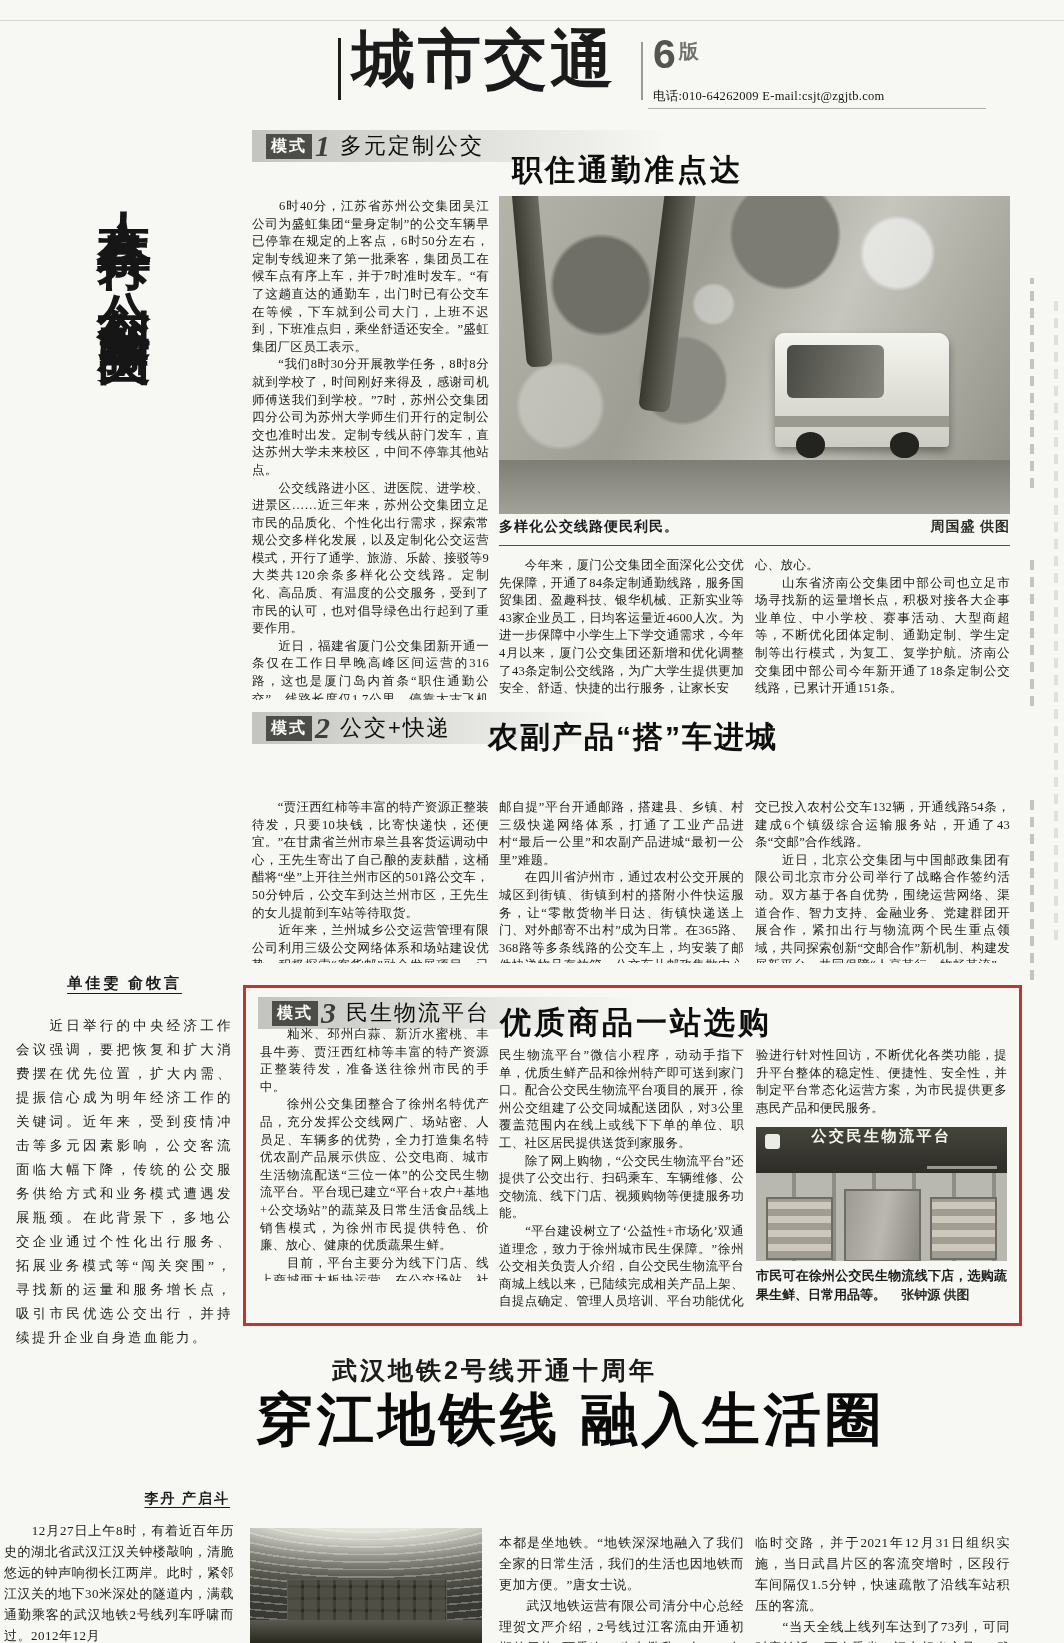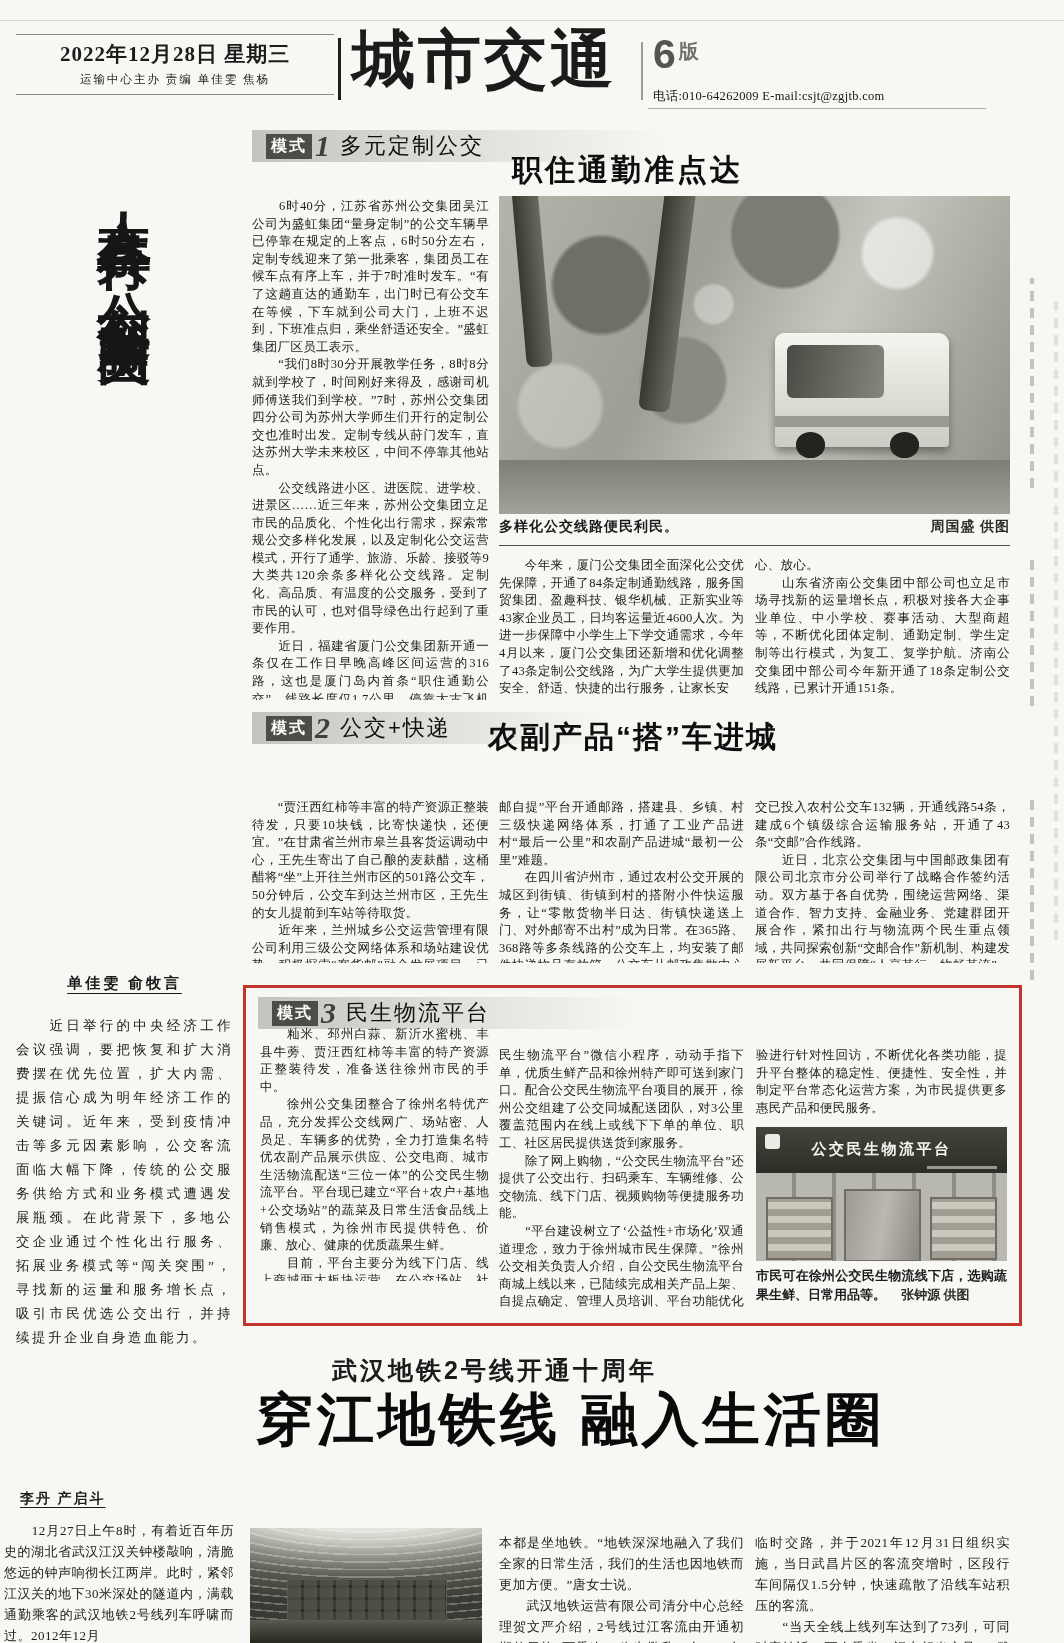--- a/index.html
+++ b/index.html
@@ -77,36 +77,36 @@
   #m2-col3{top:799px;height:164px;}
   
   #m3-frame{left:243px;top:985px;width:773px;height:335px;border:3px solid #c2342c;background:rgba(255,255,255,.0);}
   #m3-badge{left:258px;top:997px;width:420px;}
   #m3-headline{left:500px;top:1002px;font-size:31px;letter-spacing:3px;}
   #m3-col1{left:260px;width:229px;top:1026px;height:255px;}
   #m3-col2{top:1047px;height:261px;}
   #m3-col3t{left:756px;width:251px;top:1047px;height:77px;}
   #m3-photo{left:756px;top:1127px;width:251px;height:134px;overflow:hidden;background:#cfcec6;}
   #m3-sign{position:absolute;top:0;left:0;width:100%;height:34%;background:linear-gradient(#45443c,#2d2c26);
-     display:flex;align-items:center;justify-content:center;}
+     display:flex;align-items:flex-start;justify-content:center;}
   #m3-sign-text{color:#f6f6f0;font-weight:700;font-size:15px;letter-spacing:2.5px;font-family:"Liberation Sans",sans-serif;}
   #m3-sign-logo{position:absolute;left:9px;top:7px;width:15px;height:15px;background:#ecece6;border-radius:3px;}
   #m3-sign-sub{position:absolute;right:10px;bottom:4px;width:70px;height:3px;background:rgba(240,240,230,.55);}
   #m3-interior{position:absolute;top:34%;left:0;width:100%;height:66%;
      background:repeating-linear-gradient(90deg,#b9b8b0 0 36px,#8f8e86 36px 40px),linear-gradient(#c6c5bd,#a8a79f);}
   .shelf{position:absolute;border:2px solid #6e6c64;background:repeating-linear-gradient(0deg,#a19d93 0 7px,#ccc8bd 7px 14px);}
   #shelf-l{left:4%;top:52%;width:25%;height:44%;}
   #shelf-r{right:4%;top:52%;width:25%;height:44%;}
   #door-c{position:absolute;left:35%;top:46%;width:29%;height:52%;border:2px solid #6e6c64;
      background:linear-gradient(100deg,#9c9a92,#bab8b0 50%,#8a8880);}
   #m3-caption{left:756px;top:1266px;width:251px;font-size:13px;font-weight:700;line-height:19px;overflow:hidden;height:54px;}
   
   #metro-kicker{left:332px;top:1354px;font-size:25px;font-weight:700;letter-spacing:3px;white-space:nowrap;}
   #metro-headline{left:256px;top:1382px;font-size:57px;font-weight:900;letter-spacing:4px;white-space:nowrap;color:#0a0a0a;}
-  #metro-byline{left:20px;top:1490px;width:210px;text-align:left;font-size:14px;font-weight:700;
+  #metro-byline{left:20px;top:1490px;width:210px;text-align:right;font-size:14px;font-weight:700;
      text-decoration:underline;text-underline-offset:4px;letter-spacing:2px;}
   .mbody{font-size:13px;line-height:21px;letter-spacing:.5px;overflow:hidden;}
   #metro-col1{left:4px;top:1520px;width:230px;height:123px;}
   #metro-col2{top:1532px;height:111px;}
   #metro-col3{top:1532px;height:111px;}
   #metro-photo{left:250px;top:1528px;width:232px;height:115px;overflow:hidden;
      background:radial-gradient(ellipse 150% 95% at 50% -30%,#f0f0ea 0 28%,#c9c9c2 45%,#8e8e86 60%,#57574f 78%,#3a3a34 100%);}
   #mp-arcs{position:absolute;inset:0;background:repeating-radial-gradient(ellipse 150% 95% at 50% -30%,rgba(255,255,255,.28) 0 5px,transparent 5px 24px);}
   #mp-screen{position:absolute;left:16%;top:44%;width:68%;height:36%;background:#2c2c26;border:1px solid #5a5a52;
      background-image:repeating-linear-gradient(90deg,rgba(90,90,80,.6) 0 13px,transparent 13px 16px),
@@ -118,24 +118,20 @@
   #edge2{left:1030px;top:556px;height:150px;}
   #edge3{left:1030px;top:800px;height:180px;}
   #edge4{left:1054px;top:300px;height:640px;opacity:.25;}
 </style>
 </head>
 <body>
 
 <div id="page">
 
   <div id="top-edge" class="abs"></div>
-  <div id="date-block" class="abs">
-    <div id="date-line">2022年12月28日 星期三</div>
-    <div id="staff-line">运输中心主办 责编 单佳雯 焦杨</div>
-  </div>
   <div id="mast-divider" class="abs"></div>
   <div id="masthead" class="abs">城市交通</div>
   <div id="pageno-divider" class="abs"></div>
   <div id="pageno" class="abs sans">
     <span id="pageno-num">6</span>
     <span id="pageno-unit">版</span>
   </div>
   <div id="contact" class="abs">电话:010-64262009 E-mail:csjt@zgjtb.com</div>
   <div id="contact-rule" class="abs"></div>
 
@@ -186,20 +182,21 @@
 　　在四川省泸州市，通过农村公交开展的城区到街镇、街镇到村的搭附小件快运服务，让“零散货物半日达、街镇快递送上门、对外邮寄不出村”成为日常。在365路、368路等多条线路的公交车上，均安装了邮件快递物品存放箱，公交车从邮政集散中心将快件运送到各镇综合运输服务站，再由公交车及时将邮件配送到村民手中。据了解，泸州公</div>
   <div id="m2-col3" class="abs nbody pre just c3">交已投入农村公交车132辆，开通线路54条，建成6个镇级综合运输服务站，开通了43条“交邮”合作线路。
 　　近日，北京公交集团与中国邮政集团有限公司北京市分公司举行了战略合作签约活动。双方基于各自优势，围绕运营网络、渠道合作、智力支持、金融业务、党建群团开展合作，紧扣出行与物流两个民生重点领域，共同探索创新“交邮合作”新机制、构建发展新平台，共同保障“人享其行、物畅其流”。目前，双方正在研究对接推进公交代运邮件模式。</div>
 
   <div id="m3-frame" class="abs"></div>
   <div id="m3-badge" class="abs badge sans">
     <span class="badge-word">模式</span>
     <span class="badge-num">3</span>
     <span class="badge-tag">民生物流平台</span>
   </div>
+  <div id="m3-headline" class="abs sec-headline sans">优质商品一站选购</div>
   <div id="m3-col1" class="abs nbody pre just">　　籼米、邳州白蒜、新沂水蜜桃、丰县牛蒡、贾汪西红柿等丰富的特产资源正整装待发，准备送往徐州市民的手中。
 　　徐州公交集团整合了徐州名特优产品，充分发挥公交线网广、场站密、人员足、车辆多的优势，全力打造集名特优农副产品展示供应、公交电商、城市生活物流配送“三位一体”的公交民生物流平台。平台现已建立“平台+农户+基地+公交场站”的蔬菜及日常生活食品线上销售模式，为徐州市民提供特色、价廉、放心、健康的优质蔬果生鲜。
 　　目前，平台主要分为线下门店、线上商城两大板块运营。在公交场站、社区周边，市民可走进公交民生物流线下店，现场选购蔬果生鲜、日常用品等；在手机上打开“公交</div>
   <div id="m3-col2" class="abs nbody pre just c2">民生物流平台”微信小程序，动动手指下单，优质生鲜产品和徐州特产即可送到家门口。配合公交民生物流平台项目的展开，徐州公交组建了公交同城配送团队，对3公里覆盖范围内在线上或线下下单的单位、职工、社区居民提供送货到家服务。
 　　除了网上购物，“公交民生物流平台”还提供了公交出行、扫码乘车、车辆维修、公交物流、线下门店、视频购物等便捷服务功能。
 　　“平台建设树立了‘公益性+市场化’双通道理念，致力于徐州城市民生保障。”徐州公交相关负责人介绍，自公交民生物流平台商城上线以来，已陆续完成相关产品上架、自提点确定、管理人员培训、平台功能优化等各项工作，上线首日收获了一千余笔订单。下一步，平台还将对下单及收货后的体</div>
   <div id="m3-col3t" class="abs nbody pre just">验进行针对性回访，不断优化各类功能，提升平台整体的稳定性、便捷性、安全性，并制定平台常态化运营方案，为市民提供更多惠民产品和便民服务。</div>
   <div id="m3-photo" class="abs">
     <div id="m3-sign">
       <span id="m3-sign-logo"></span>

